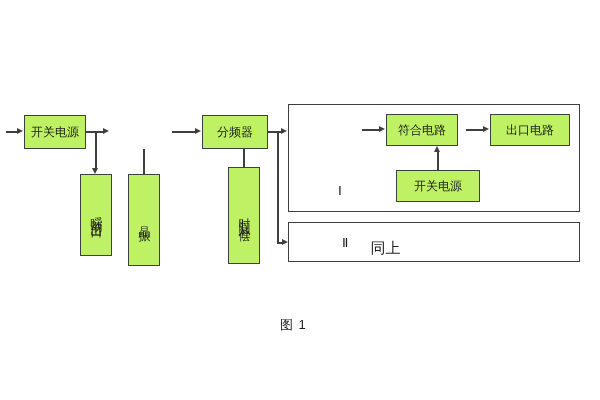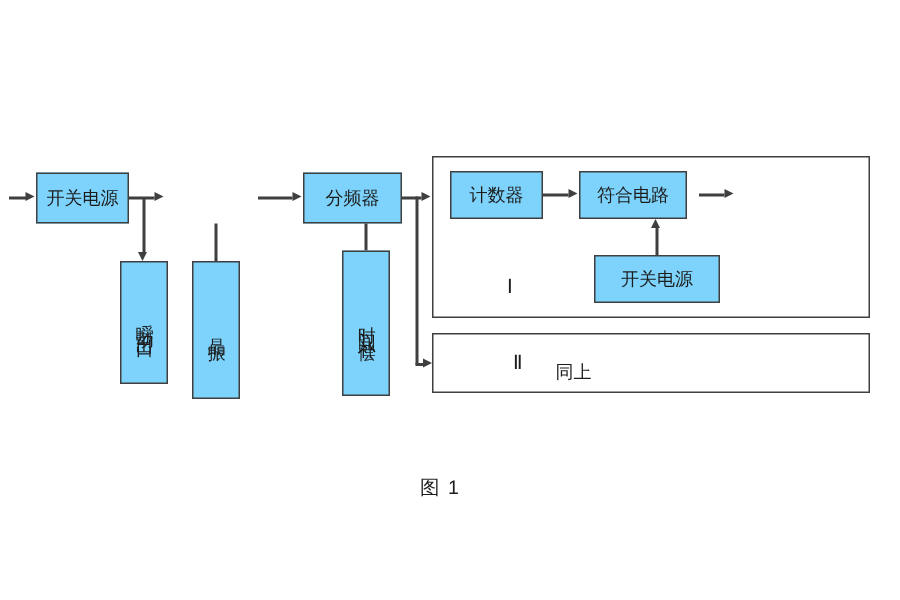--- a/index.html
+++ b/index.html
@@ -2,21 +2,21 @@
 <html><head>
 <meta charset="utf-8">
 <style>
   html,body{margin:0;padding:0;background:#fff;}
   #canvas{
     position:relative;width:600px;height:400px;background:#ffffff;
     font-family:"Liberation Sans","DejaVu Sans",sans-serif;color:#1c1c1c;
     outline:1px solid #e9e9e9;overflow:hidden;
   }
   .box{
-    position:absolute;border:1px solid #3f3f3f;background:#7dd3fc;
+    position:absolute;border:1px solid #3f3f3f;background:#bef264;
     display:flex;align-items:center;justify-content:center;
     font-size:12px;line-height:1.25;text-align:center;box-sizing:border-box;
   }
   .vtext{writing-mode:vertical-rl;text-orientation:upright;letter-spacing:4px;}
   .hline{position:absolute;height:1.5px;background:#3f3f3f;}
   .vline{position:absolute;width:1.5px;background:#3f3f3f;}
   .ar{position:absolute;width:0;height:0;}
   .ar-right{border-top:3.5px solid transparent;border-bottom:3.5px solid transparent;border-left:6px solid #3f3f3f;}
   .ar-down{border-left:3.5px solid transparent;border-right:3.5px solid transparent;border-top:6px solid #3f3f3f;}
   .ar-up{border-left:3.5px solid transparent;border-right:3.5px solid transparent;border-bottom:6px solid #3f3f3f;}
@@ -65,44 +65,44 @@
     <span class="vtext">晶振</span>
   </div>
 
   <div class="vline" style="left:243px;top:149px;height:18px;"></div>
   <div class="box" style="left:228px;top:167px;width:32px;height:97px;">
     <span class="vtext">时间补偿</span>
   </div>
 
   <div class="box" style="left:288px;top:104px;width:292px;height:108px;background:transparent;"></div>
 
-  <div class="box" style="left:300px;top:114px;width:62px;height:32px;">
-    <span>计数器</span>
-  </div>
 
   <div class="hline" style="left:362px;top:129px;width:17px;"></div>
   <div class="ar ar-right" style="left:379px;top:126px;"></div>
 
   <div class="box" style="left:386px;top:114px;width:72px;height:32px;">
     <span>符合电路</span>
   </div>
 
   <div class="hline" style="left:466px;top:129px;width:17px;"></div>
   <div class="ar ar-right" style="left:483px;top:126px;"></div>
 
+  <div class="box" style="left:490px;top:114px;width:80px;height:32px;">
+    <span>出口电路</span>
+  </div>
 
   <div class="grouplabel" style="left:338px;top:183px;">Ⅰ</div>
 
   <div class="ar ar-up" style="left:434px;top:146px;"></div>
   <div class="vline" style="left:437px;top:152px;height:18px;"></div>
   <div class="box" style="left:396px;top:170px;width:84px;height:32px;">
     <span>开关电源</span>
   </div>
 
   <div class="box" style="left:288px;top:222px;width:292px;height:40px;background:transparent;"></div>
   <div class="g2row" style="left:342px;top:222px;">
     <span class="grouplabel" style="position:static;">Ⅱ</span>
-    <span style="font-size:12px;margin-top:12px;">同上</span>
+    <span style="font-size:15px;margin-top:12px;">同上</span>
   </div>
 
   <div class="caption" style="left:280px;top:279px;">图 1</div>
 
 </div>
 
 </body></html>

